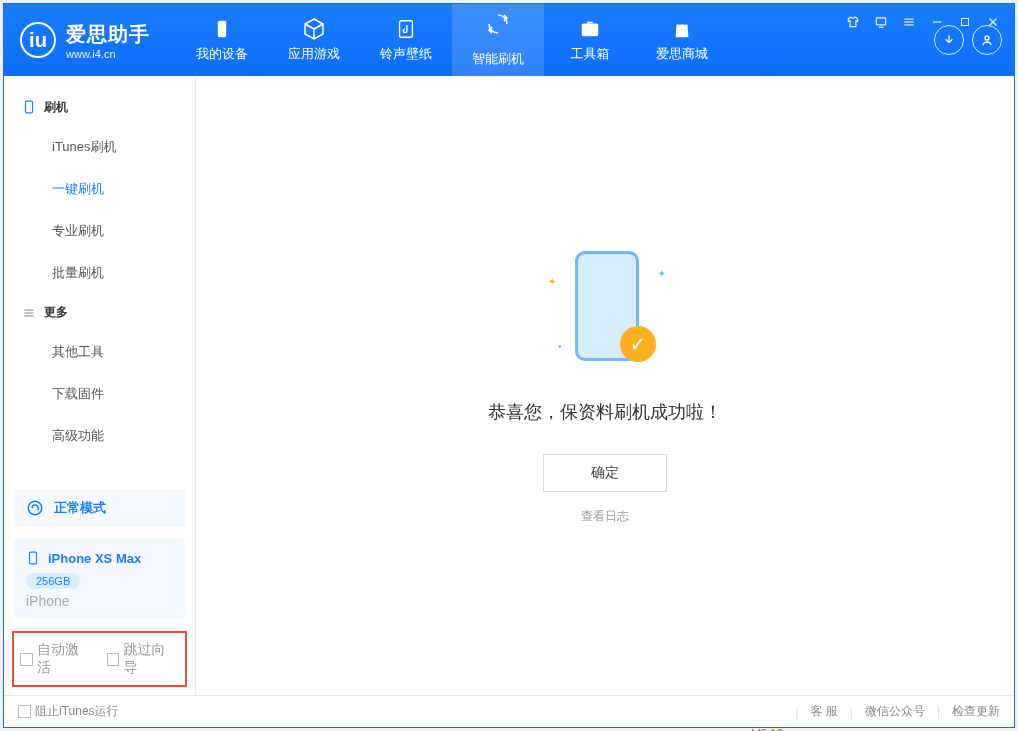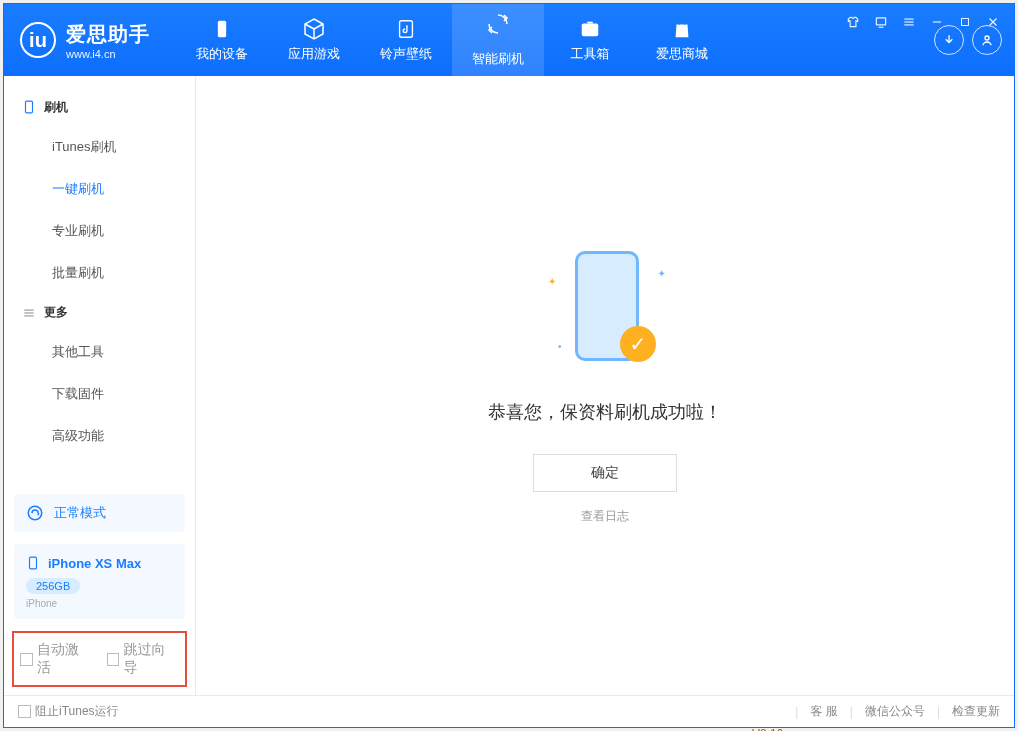--- a/index.html
+++ b/index.html
@@ -26,41 +26,41 @@
 .circle-btn { width: 30px; height: 30px; border: 1.5px solid rgba(255,255,255,.8); border-radius: 50%; display: flex; align-items: center; justify-content: center; cursor: pointer; color: #fff; }
 
 
 .body { flex: 1; display: flex; min-height: 0; }
 .sidebar { width: 192px; border-right: 1px solid #eaeaea; display: flex; flex-direction: column; }
 .side-scroll { flex: 1; overflow: auto; padding-top: 12px; }
 .side-group-hdr { display: flex; align-items: center; gap: 8px; padding: 10px 18px; color: #333; font-size: 12px; font-weight: bold; }
 .side-item { padding: 12px 18px 12px 48px; font-size: 13px; color: #555; cursor: pointer; }
 .side-item.active { color: #1a7cff; }
 
-.status-card { margin: 6px 10px; background: #f3f9ff; border-radius: 4px; padding: 10px 12px; display: flex; align-items: flex-end; gap: 10px; color: #1a7cff; font-size: 13px; }
+.status-card { margin: 6px 10px; background: #f3f9ff; border-radius: 4px; padding: 10px 12px; display: flex; align-items: flex-end; gap: 10px; color: #1a7cff; font-size: 13px; font-weight: bold; }
 .device-card { margin: 6px 10px 0; background: #f3f9ff; border-radius: 4px; padding: 10px 12px; }
 .device-name { color: #1a7cff; font-weight: bold; font-size: 13px; display: flex; align-items: center; gap: 8px; }
 .badge { display: inline-block; background: #d7ecff; color: #1a7cff; border-radius: 10px; padding: 2px 10px; font-size: 11px; margin-top: 6px; }
-.device-sub { color: #aaa; font-size: 10px; margin-top: 4px; }
+.device-sub { color: #aaa; font-size: 14px; margin-top: 4px; }
 
 .checkbox-row { border: 2px solid #e74c3c; margin: 12px 8px 8px; padding: 8px 6px; display: flex; gap: 14px; align-items: center; font-size: 14px; color: #999; }
 .chk { display: flex; align-items: center; gap: 4px; cursor: pointer; }
 .chk-box { width: 13px; height: 13px; border: 1px solid #bbb; background: #fff; }
 
 .main { flex: 1; display: flex; flex-direction: column; align-items: center; justify-content: center; position: relative; }
 .success-illus { width: 130px; height: 130px; position: relative; margin-bottom: 24px; }
 .phone-shape { position: absolute; left: 35px; top: 5px; width: 64px; height: 110px; border: 3px solid #6fb8ff; border-radius: 10px; background: #d8ecff; }
 .check-circle { position: absolute; right: 14px; bottom: 14px; width: 36px; height: 36px; border-radius: 50%; background: #ffb020; display: flex; align-items: center; justify-content: center; color: #fff; font-size: 20px; }
 .sparkle { position: absolute; color: #ffb020; font-size: 10px; }
 .sparkle.s1 { left: 8px; top: 30px; }
 .sparkle.s2 { right: 4px; top: 22px; color: #6fb8ff; }
 .sparkle.s3 { left: 18px; bottom: 24px; color: #6fb8ff; }
 
 .success-msg { font-size: 18px; color: #333; margin-bottom: 30px; }
-.ok-btn { width: 144px; height: 38px; border: 1px solid #ddd; background: #fff; font-size: 14px; color: #444; cursor: pointer; margin-bottom: 16px; }
+.ok-btn { width: 124px; height: 38px; border: 1px solid #ddd; background: #fff; font-size: 14px; color: #444; cursor: pointer; margin-bottom: 16px; }
 .log-link { font-size: 12px; color: #999; cursor: pointer; }
 
 
 .footer { height: 32px; border-top: 1px solid #eaeaea; display: flex; align-items: center; padding: 0 14px; font-size: 12px; color: #888; }
 .footer-right { margin-left: auto; display: flex; align-items: center; gap: 12px; }
 .footer-link { color: #888; cursor: pointer; }
 .divider { color: #ddd; }
 .version { color: #a16207; margin-top: 44px; }
 </style>
 </head>

